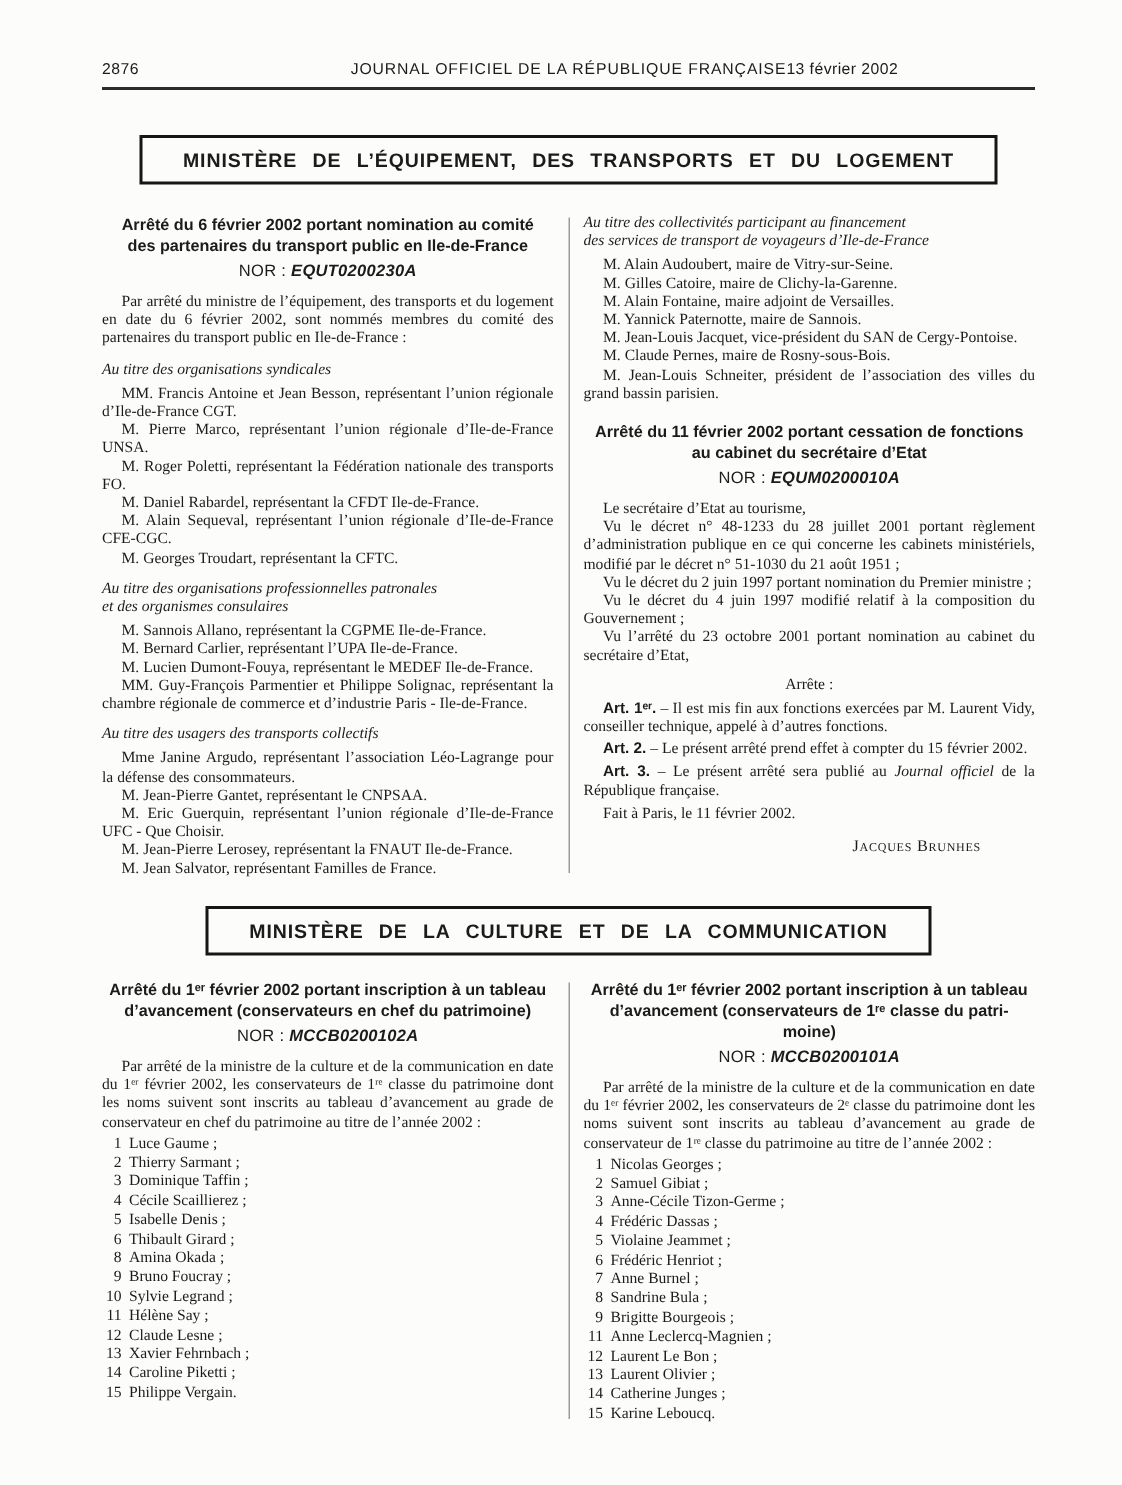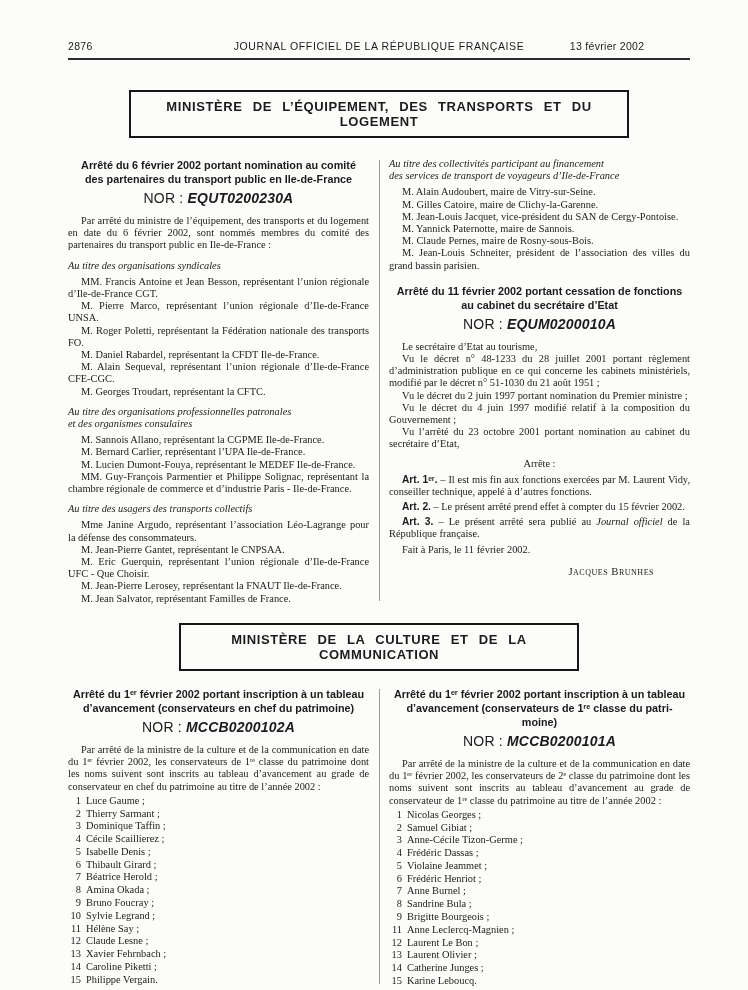--- a/index.html
+++ b/index.html
@@ -15,53 +15,53 @@
     overflow:hidden;
   }
   
   .masthead {
     display:grid; grid-template-columns:1fr auto 1fr; align-items:baseline;
     font-family:"Liberation Sans","DejaVu Sans",sans-serif;
     font-size:10.5px; letter-spacing:.3px;
   }
   .masthead .left  { text-align:left; }
   .masthead .mid   { text-align:center; letter-spacing:.6px; }
-  .masthead .right { text-align:center; }
+  .masthead .right { text-align:left; }
   .mast-rule { border:0; border-top:2px solid #2c2c2c; margin:6px 0 0; }
 
   
   .ministry-box {
     border:2px solid #161616;
     text-align:center;
     font-family:"Liberation Sans","DejaVu Sans",sans-serif;
     font-weight:bold; font-size:13px;
     letter-spacing:.6px; word-spacing:6px;
     padding:7px 4px;
     box-sizing:border-box;
   }
-  .box1 { width:500px; margin:30px auto 20px; }
-  .box2 { width:400px; margin:18px auto 16px; }
+  .box1 { width:572px; margin:30px auto 20px; }
+  .box2 { width:484px; margin:18px auto 16px; }
 
   
   .cols { display:flex; align-items:stretch; }
   .col  { width:301px; }
   .col-divider { width:1px; background:#9b9b98; margin:2px 9px 4px 10px; }
 
   
   .art-title {
     font-family:"Liberation Sans","DejaVu Sans",sans-serif;
     font-weight:bold; font-size:10.8px; line-height:14px;
     text-align:center; white-space:pre-line;
     margin:0 0 4px;
   }
   .mt { margin-top:12px; }
   .nor {
     text-align:center; margin:3px 0 9px;
     font-family:"Liberation Sans","DejaVu Sans",sans-serif;
-    font-size:14px; letter-spacing:.2px;
+    font-size:11px; letter-spacing:.2px;
   }
   .nor-code { font-style:italic; font-weight:bold; }
   .body-p {
     font-size:10.4px; line-height:12.2px;
     text-align:justify; text-indent:13px;
     margin:0;
   }
   .ital-head {
     font-style:italic; font-weight:normal;
     font-size:10.4px; line-height:12.2px;
@@ -143,22 +143,23 @@
 
     <div class="col-divider"></div>
 
     <div class="col">
       <h3 class="ital-head first">Au titre des collectivités participant au financement
 des services de transport de voyageurs d’Ile-de-France</h3>
       <div class="members">
 
       <p class="body-p">M. Alain Audoubert, maire de Vitry-sur-Seine.</p>
           <p class="body-p">M. Gilles Catoire, maire de Clichy-la-Garenne.</p>
+          <p class="body-p">M. Alain Fontaine, maire adjoint de Versailles.</p>
+          <p class="body-p">M. Yannick Paternotte, maire de Sannois.</p>
           <p class="body-p">M. Jean-Louis Jacquet, vice-président du SAN de Cergy-Pontoise.</p>
-          <p class="body-p">M. Yannick Paternotte, maire de Sannois.</p>
           <p class="body-p">M. Claude Pernes, maire de Rosny-sous-Bois.</p>
           <p class="body-p">M. Jean-Louis Schneiter, président de l’association des villes du grand bassin parisien.</p>
         </div>
 
       <h2 class="art-title mt">Arrêté du 11 février 2002 portant cessation de fonctions
 au cabinet du secrétaire d’Etat</h2>
       <p class="nor"><span>NOR :</span> <span class="nor-code">EQUM0200010A</span></p>
 
       <div>
 
@@ -192,21 +193,20 @@
       <p class="nor"><span>NOR :</span> <span class="nor-code">MCCB0200102A</span></p>
       <p class="body-p">Par arrêté de la ministre de la culture et de la communication en date du 1ᵉʳ février 2002, les conservateurs de 1ʳᵉ classe du patrimoine dont les noms suivent sont inscrits au tableau d’avancement au grade de conservateur en chef du patrimoine au titre de l’année 2002 :</p>
       <div class="name-list">
 
       <p class="name-line"><span class="num">1</span><span>Luce Gaume ;</span></p>
           <p class="name-line"><span class="num">2</span><span>Thierry Sarmant ;</span></p>
           <p class="name-line"><span class="num">3</span><span>Dominique Taffin ;</span></p>
           <p class="name-line"><span class="num">4</span><span>Cécile Scaillierez ;</span></p>
           <p class="name-line"><span class="num">5</span><span>Isabelle Denis ;</span></p>
           <p class="name-line"><span class="num">6</span><span>Thibault Girard ;</span></p>
-          <p class="name-line"><span class="num">7</span><span>Béatrice Herold ;</span></p>
           <p class="name-line"><span class="num">8</span><span>Amina Okada ;</span></p>
           <p class="name-line"><span class="num">9</span><span>Bruno Foucray ;</span></p>
           <p class="name-line"><span class="num">10</span><span>Sylvie Legrand ;</span></p>
           <p class="name-line"><span class="num">11</span><span>Hélène Say ;</span></p>
           <p class="name-line"><span class="num">12</span><span>Claude Lesne ;</span></p>
           <p class="name-line"><span class="num">13</span><span>Xavier Fehrnbach ;</span></p>
           <p class="name-line"><span class="num">14</span><span>Caroline Piketti ;</span></p>
           <p class="name-line"><span class="num">15</span><span>Philippe Vergain.</span></p>
         </div>
     </div>

